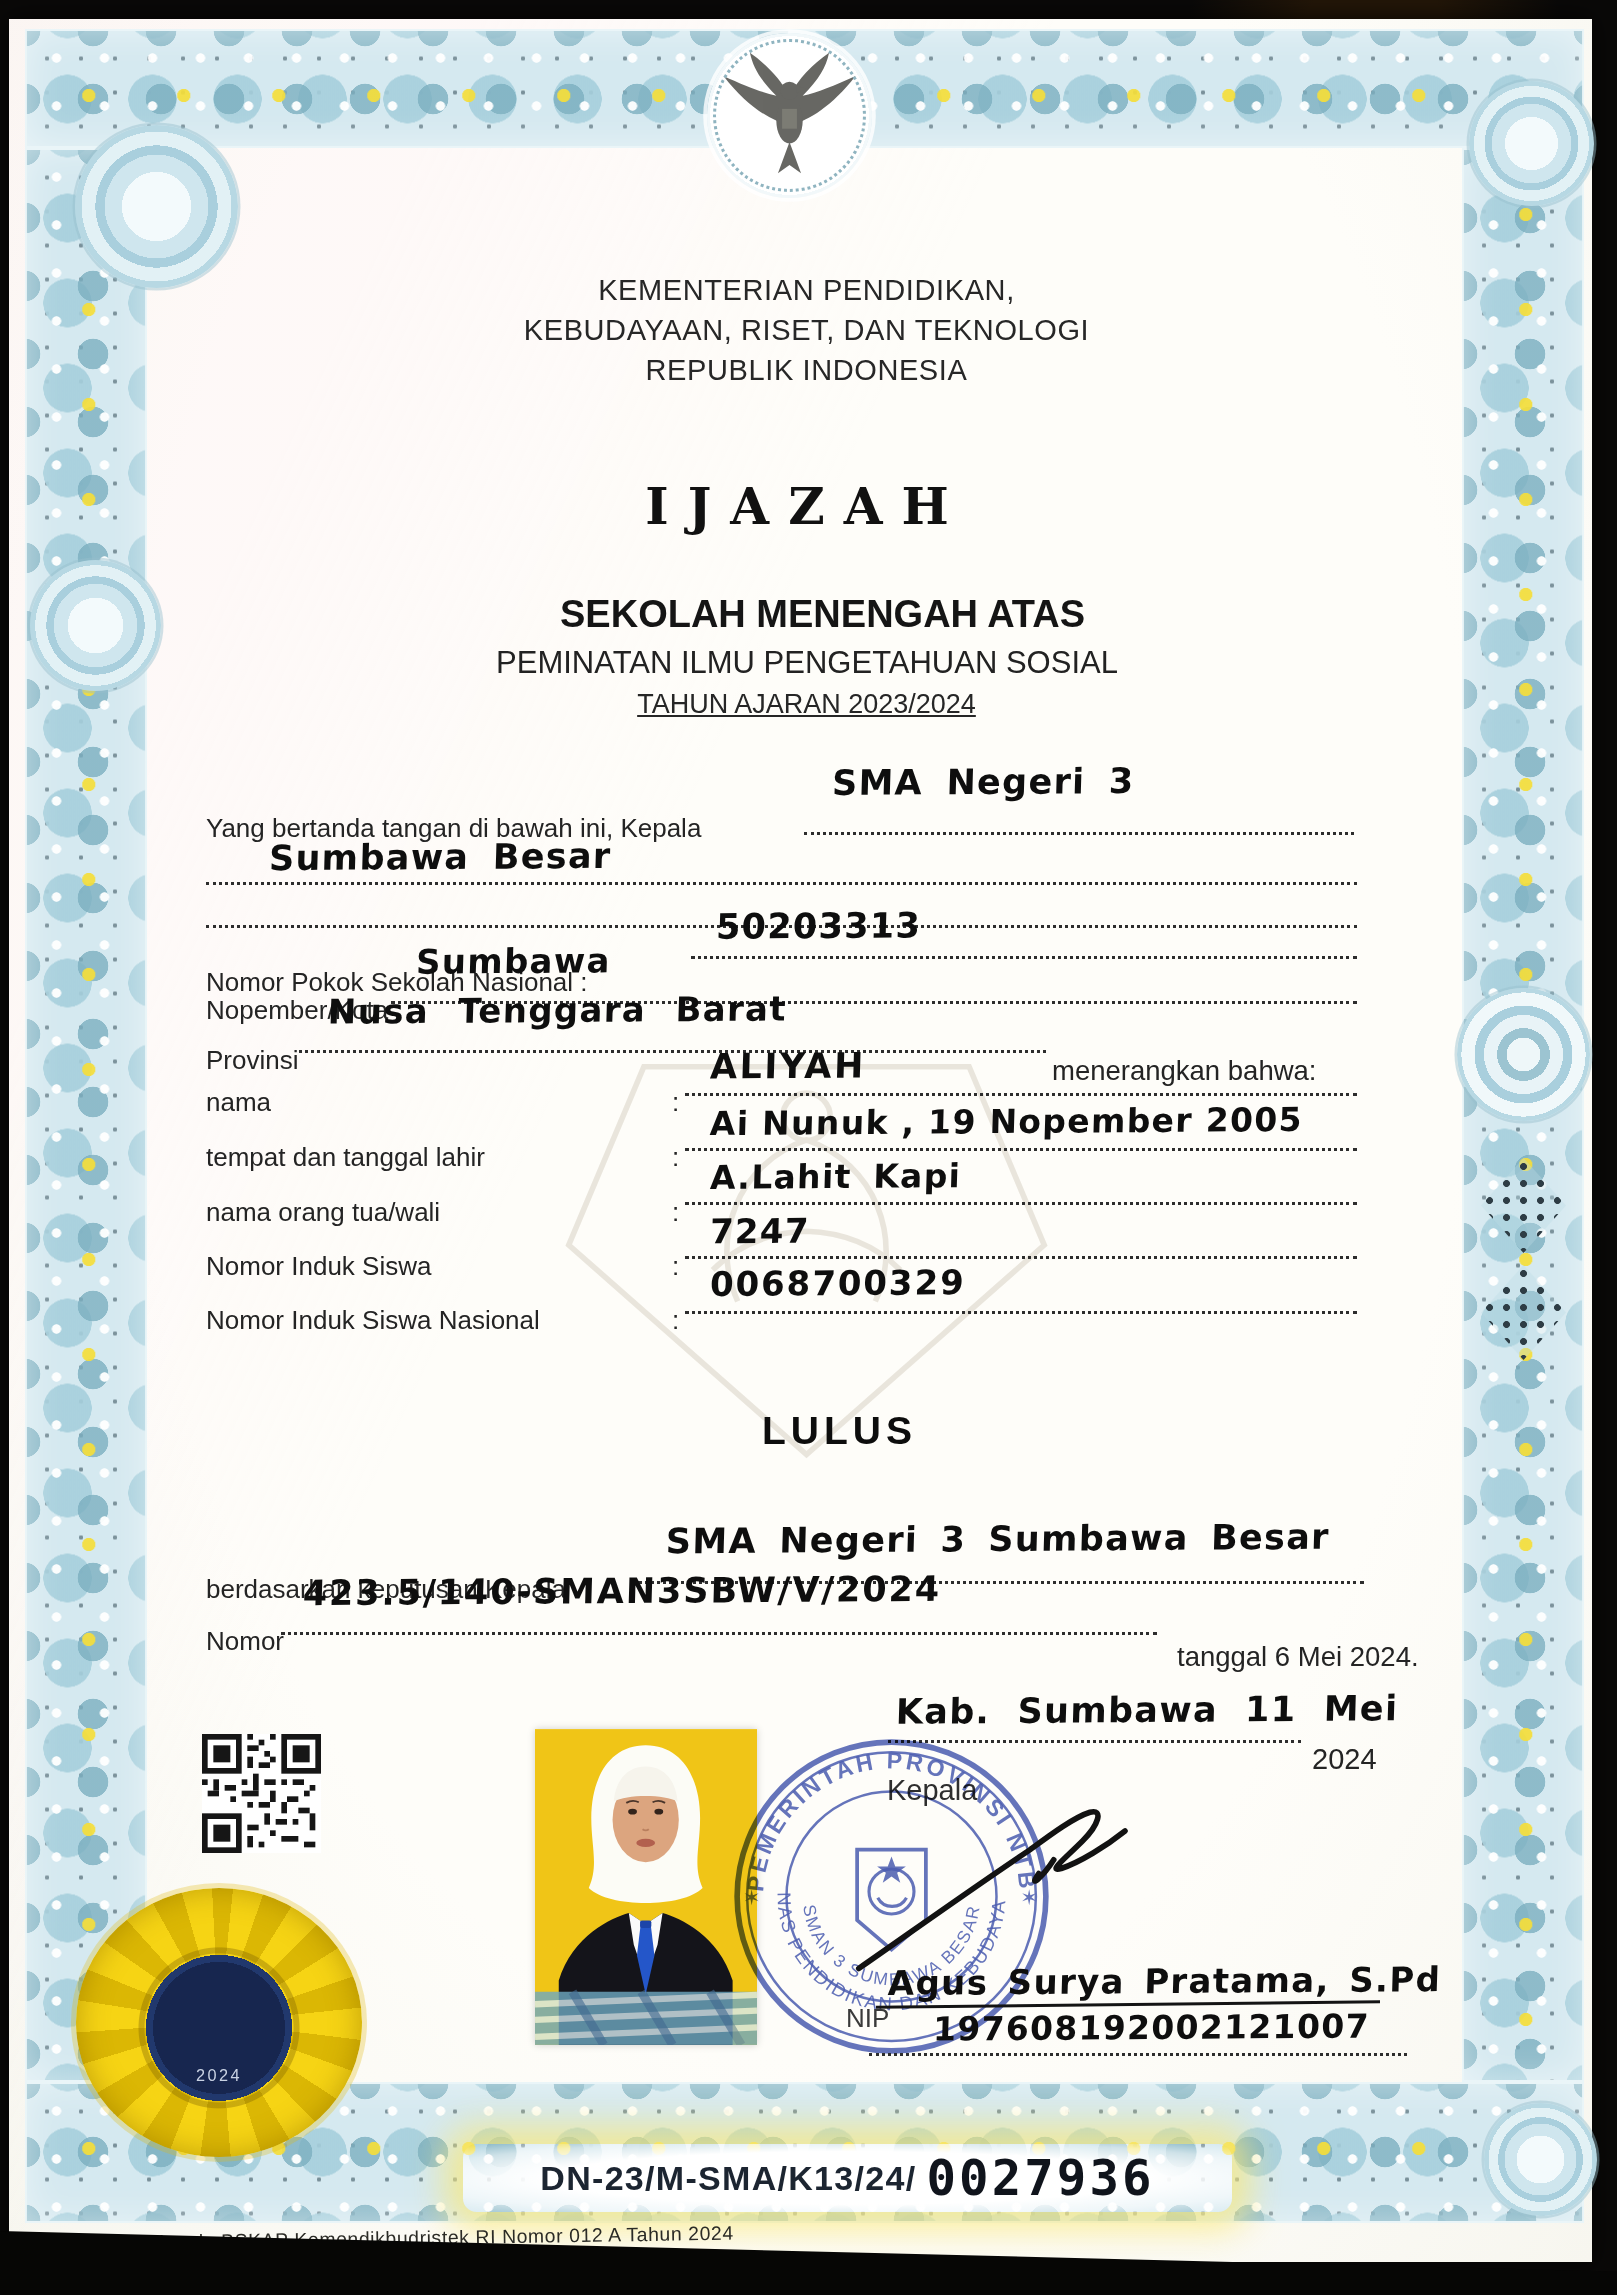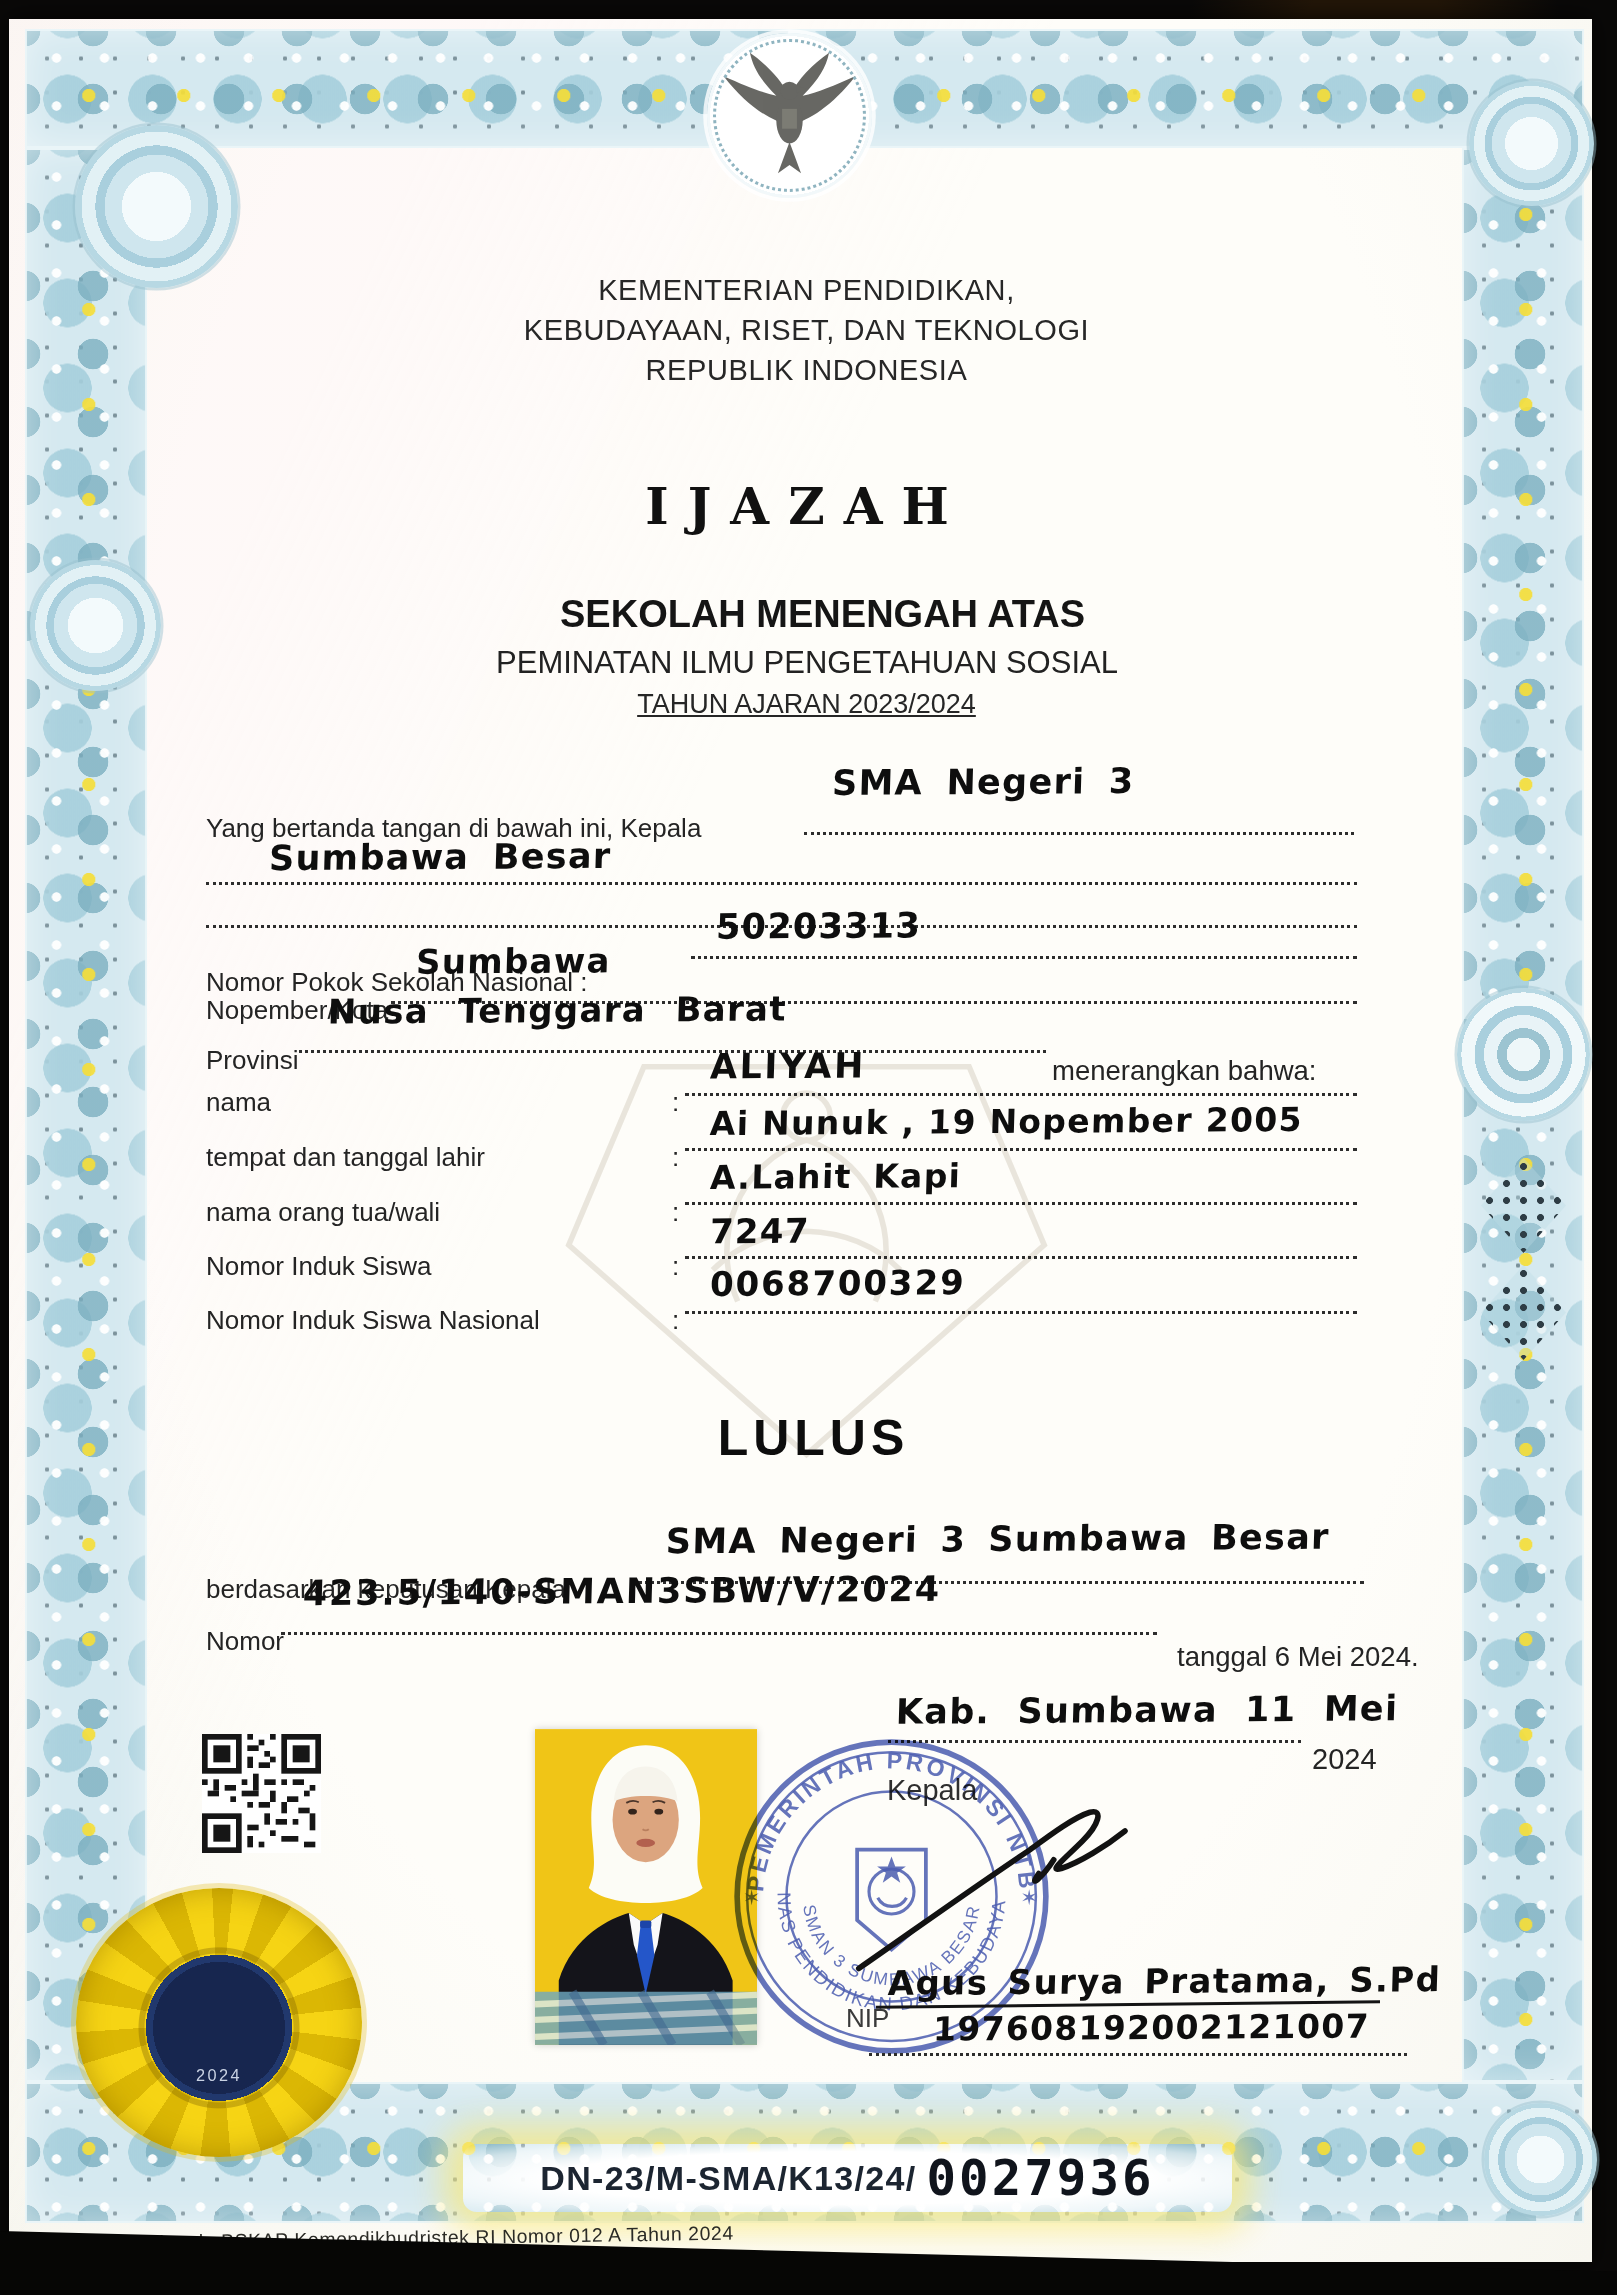--- a/index.html
+++ b/index.html
@@ -159,21 +159,21 @@
   <div class="abs lbl" style="left:206px;top:1227px;">Nomor Induk Siswa</div>
   <div class="abs lbl" style="left:672px;top:1227px;">:</div>
   <div class="abs hand" style="left:710px;top:1211px;font-size:34px;">7247</div>
   <div class="abs dots" style="left:685px;top:1256px;width:672px;"></div>
 
   <div class="abs lbl" style="left:206px;top:1281px;">Nomor Induk Siswa Nasional</div>
   <div class="abs lbl" style="left:672px;top:1281px;">:</div>
   <div class="abs hand" style="left:710px;top:1263px;font-size:34px;letter-spacing:1.9px;">0068700329</div>
   <div class="abs dots" style="left:685px;top:1311px;width:672px;"></div>
 
-  <div class="abs center" style="left:438px;top:1409px;width:751px;font-weight:700;font-size:50px;letter-spacing:5px;color:#0d0d0d;">LULUS</div>
+  <div class="abs center" style="left:464px;top:1409px;width:751px;font-weight:700;font-size:39px;letter-spacing:5px;color:#0d0d0d;">LULUS</div>
 
   <div class="abs lbl" style="left:206px;top:1550px;">berdasarkan keputusan Kepala</div>
   <div class="abs hand" style="left:666px;top:1519px;font-size:35px;word-spacing:8.8px;">SMA Negeri 3 Sumbawa Besar</div>
   <div class="abs dots" style="left:638px;top:1581px;width:726px;"></div>
   <div class="abs lbl" style="left:206px;top:1602px;">Nomor</div>
   <div class="abs hand" style="left:303px;top:1571px;font-size:35px;letter-spacing:1.9px;">423.5/140-SMAN3SBW/V/2024</div>
   <div class="abs dots" style="left:281px;top:1632px;width:876px;"></div>
   <div class="abs lbl" style="left:1177px;top:1617px;font-size:27.5px;">tanggal 6 Mei 2024.</div>
 
   <div class="abs hand" style="left:896px;top:1690px;font-size:35px;word-spacing:13.8px;">Kab. Sumbawa 11 Mei</div>

